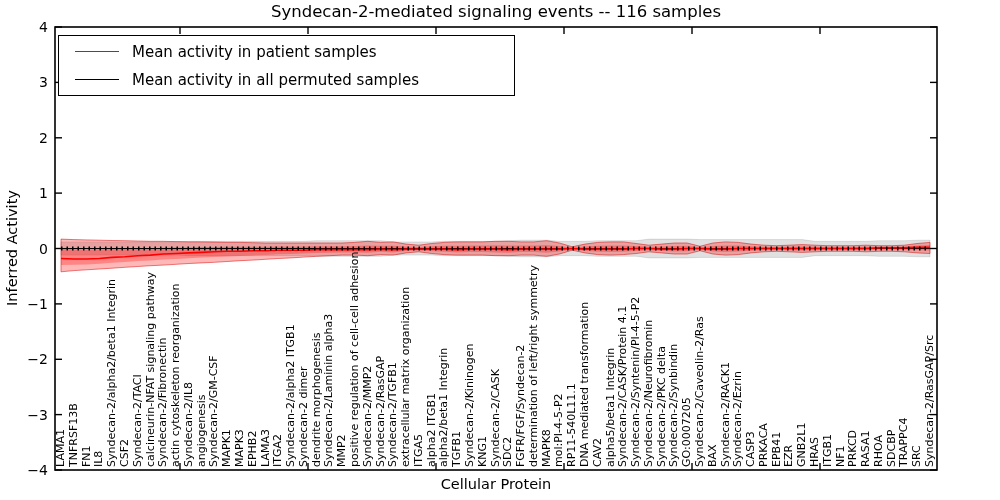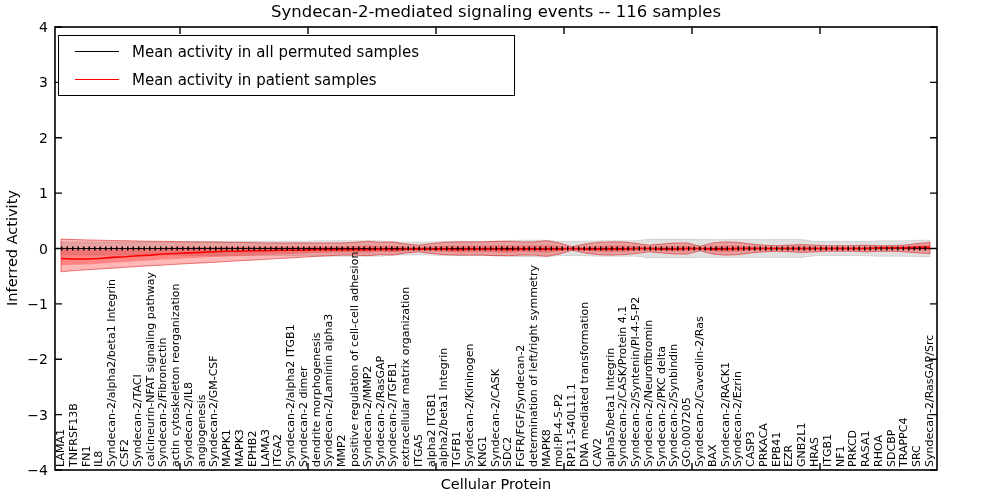--- a/index.html
+++ b/index.html
@@ -2,21 +2,20 @@
 <html><head>
 <meta charset="utf-8">
 <style>
   html,body{margin:0;padding:0;background:#ffffff;}
   .figure{
     position:relative;
     width:1000px;height:500px;
     background:#ffffff;
     font-family:"DejaVu Sans", sans-serif;
     overflow:hidden;
-    border-radius:26px;
   }
   .title{
     position:absolute;left:496px;top:2px;
     transform:translateX(-50%);
     font-size:16.5px;color:#000;white-space:nowrap;
   }
   .ylabel{
     position:absolute;left:-136px;top:238px;width:300px;height:20px;
     text-align:center;transform:rotate(-90deg);
     font-size:14.5px;color:#000;white-space:nowrap;
@@ -170,21 +169,21 @@
       <div class="xcat" style="left: 846.3px; top: 467px;">PRKCD</div>
       <div class="xcat" style="left: 859.1px; top: 467px;">RASA1</div>
       <div class="xcat" style="left: 871.9px; top: 467px;">RHOA</div>
       <div class="xcat" style="left: 884.7px; top: 467px;">SDCBP</div>
       <div class="xcat" style="left: 897.4px; top: 467px;">TRAPPC4</div>
       <div class="xcat" style="left: 910.2px; top: 467px;">SRC</div>
       <div class="xcat" style="left: 923px; top: 467px;">Syndecan-2/RasGAP/Src</div>
     </div>
   <div class="legend" id="legend">
       <div class="legend-row">
+        <div class="legend-sample" style="border-top-color: rgb(255, 0, 0);"></div>
+        <div class="legend-label">Mean activity in patient samples</div>
+      </div>
+      <div class="legend-row">
         <div class="legend-sample" style="border-top-color: rgb(0, 0, 0);"></div>
         <div class="legend-label">Mean activity in all permuted samples</div>
-      </div>
-      <div class="legend-row">
-        <div class="legend-sample" style="border-top-color: rgb(255, 0, 0);"></div>
-        <div class="legend-label">Mean activity in patient samples</div>
       </div>
     </div>
 </div>
 
 </body></html>

